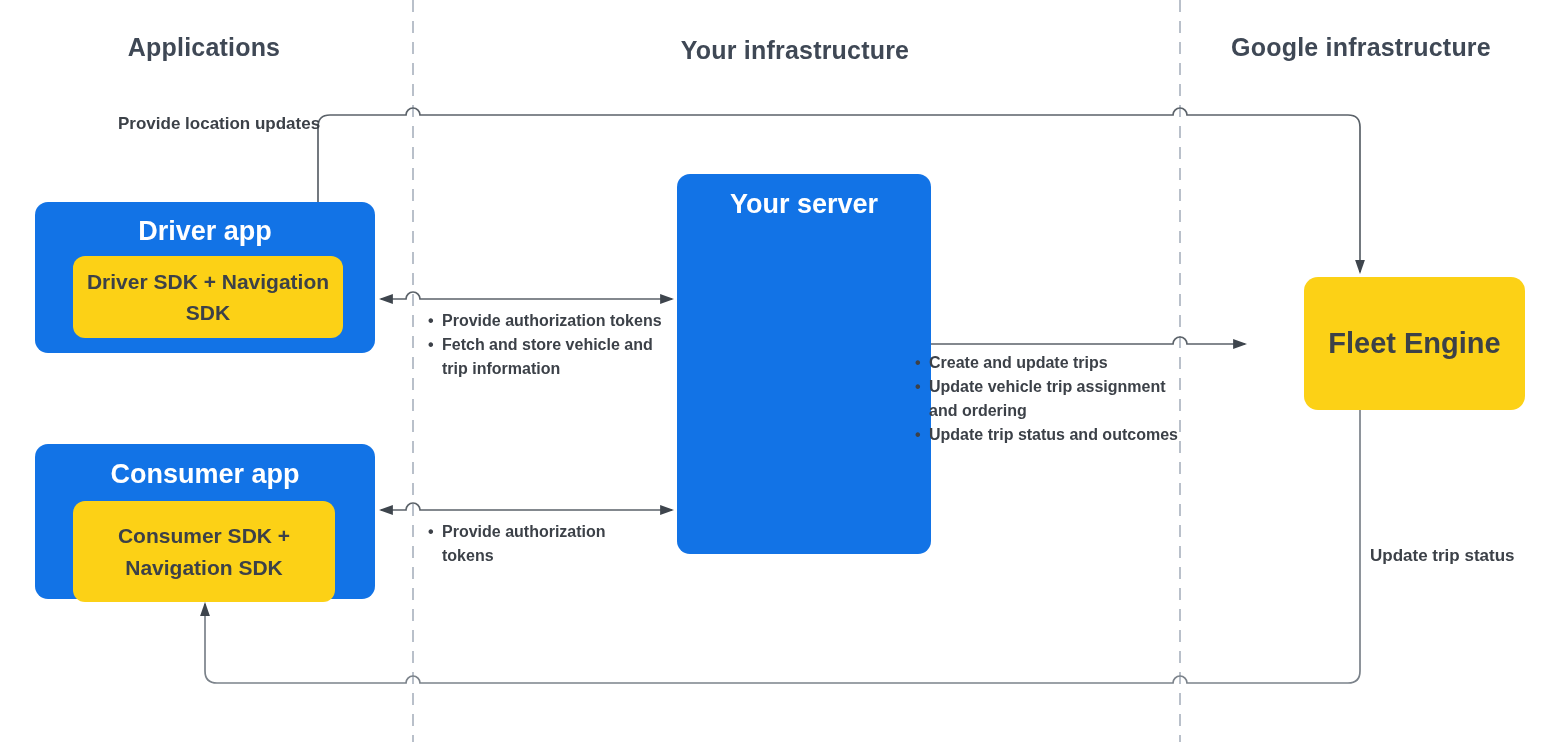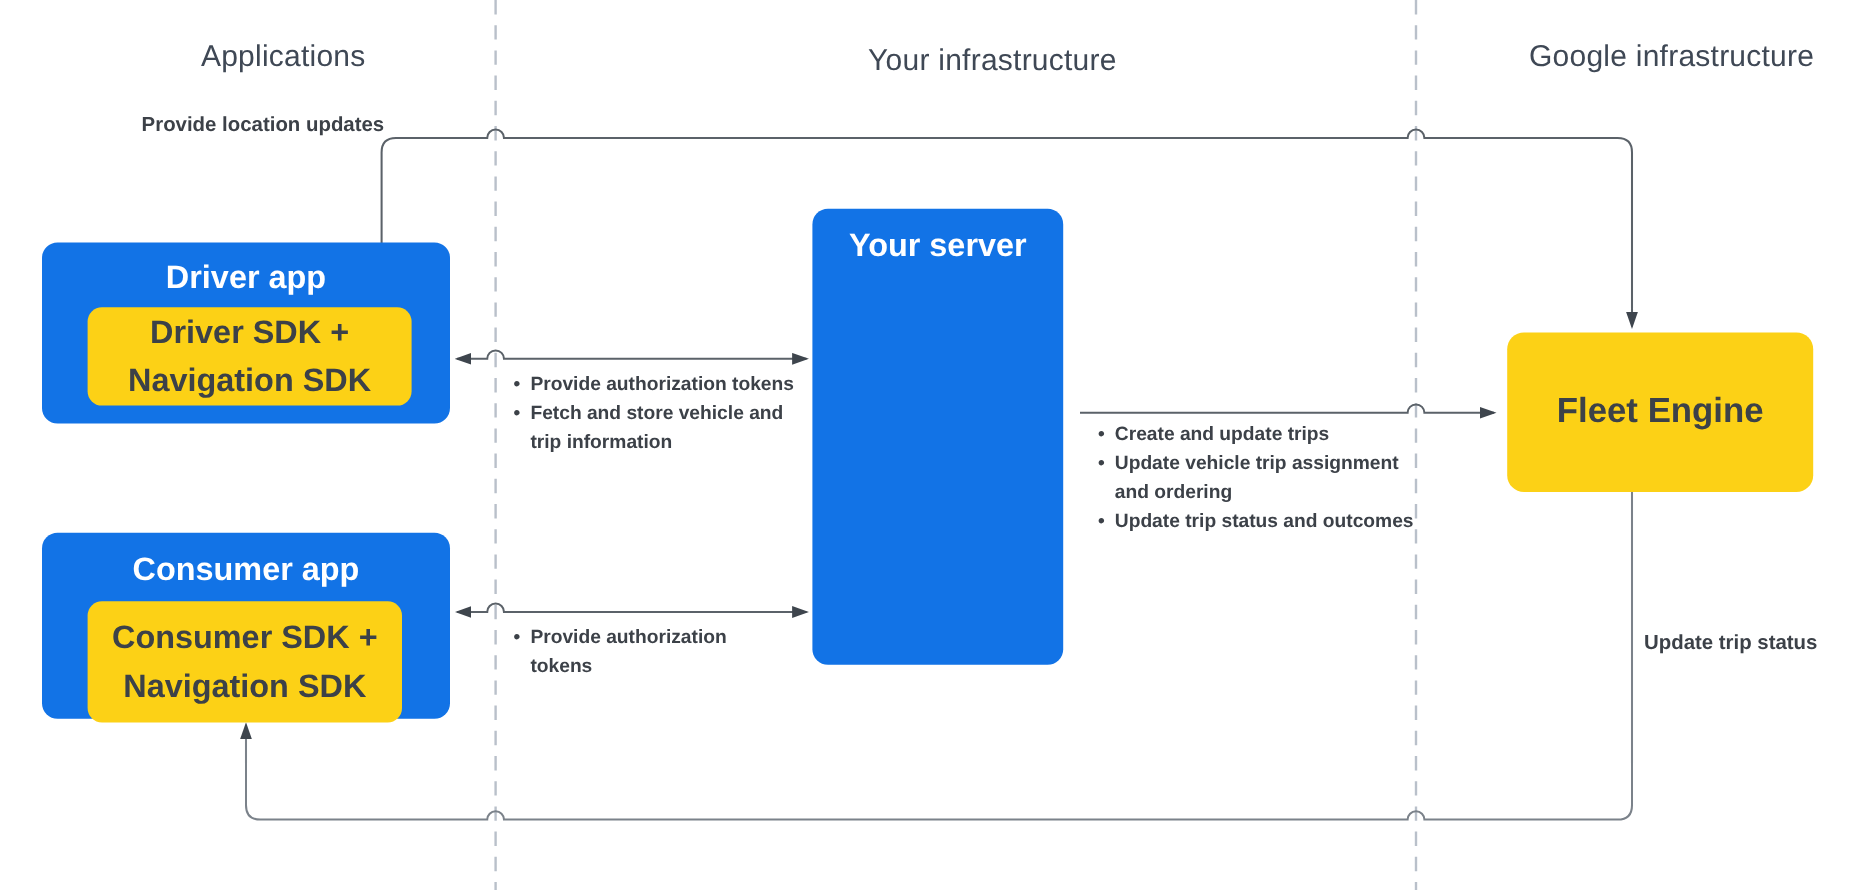--- a/index.html
+++ b/index.html
@@ -23,44 +23,45 @@
   }
   .canvas{position:absolute;left:0;top:0;width:1559px;height:742px;}
   svg.connector-layer{position:absolute;left:0;top:0;}
   .boundary{stroke:var(--boundary-dash);stroke-width:2;stroke-dasharray:12 9;fill:none;}
   .edge{stroke:var(--connector);stroke-width:1.7;fill:none;}
   .edge.light{stroke:var(--connector-light);}
   .arrow-shape{fill:var(--arrowhead);}
 
   .col-header{
     position:absolute;transform:translateX(-50%);
-    font-size:25px;font-weight:400;color:var(--header-text);
-    white-space:nowrap;letter-spacing:.2px;margin-left:32px;
+    font-size:25px;font-weight:700;color:var(--header-text);
+    white-space:nowrap;letter-spacing:.2px;
   }
   .node-blue{
     position:absolute;background:var(--node-blue);border-radius:13px;
   }
   .node-title{
     position:absolute;width:100%;text-align:center;
     color:var(--text-on-blue);font-weight:bold;font-size:27px;
   }
   .sdk-box{
     position:absolute;background:var(--node-yellow);border-radius:12px;
     display:flex;align-items:center;justify-content:center;text-align:center;
-    font-weight:bold;font-size:27px;line-height:1.5;color:var(--text-dark);
+    font-weight:bold;font-size:21px;line-height:1.5;color:var(--text-dark);
     padding:0 12px;box-sizing:border-box;
   }
   .fleet-box{
     position:absolute;background:var(--node-yellow);border-radius:14px;
     display:flex;align-items:center;justify-content:center;
     font-weight:bold;font-size:29px;color:var(--text-dark);
   }
   .edge-label{
     position:absolute;font-weight:bold;font-size:17px;color:var(--text-dark);
     white-space:nowrap;
+    margin-top:20px;
   }
   .bullets{
     position:absolute;font-weight:bold;font-size:16px;
     color:var(--text-dark);line-height:24px;
   }
   .bullet-item{display:flex;}
   .bullet-item::before{content:"•";flex:none;width:14px;}
 
   
   #hdr-applications{left:204px;top:33px;}
@@ -68,24 +69,24 @@
   #hdr-google-infra{left:1361px;top:33px;}
 
   #driver-app{left:35px;top:202px;width:340px;height:151px;}
   #driver-app .node-title{top:14px;}
   #driver-sdk{left:73px;top:256px;width:270px;height:82px;}
 
   #consumer-app{left:35px;top:444px;width:340px;height:155px;}
   #consumer-app .node-title{top:15px;}
   #consumer-sdk{left:73px;top:501px;width:262px;height:101px;}
 
-  #your-server{left:677px;top:174px;width:209px;height:380px;}
+  #your-server{left:677px;top:174px;width:254px;height:380px;}
   #your-server .node-title{top:15px;}
 
-  #fleet-engine{left:1256px;top:277px;width:255px;height:133px;}
+  #fleet-engine{left:1304px;top:277px;width:221px;height:133px;}
 
   #label-location-updates{left:118px;top:94px;}
   #label-trip-status{left:1370px;top:526px;}
 
   #bullets-driver-server{left:428px;top:309px;width:236px;}
   #bullets-consumer-server{left:428px;top:520px;width:221px;}
   #bullets-server-fleet{left:915px;top:351px;width:282px;}
 </style>
 </head>
 <body>

